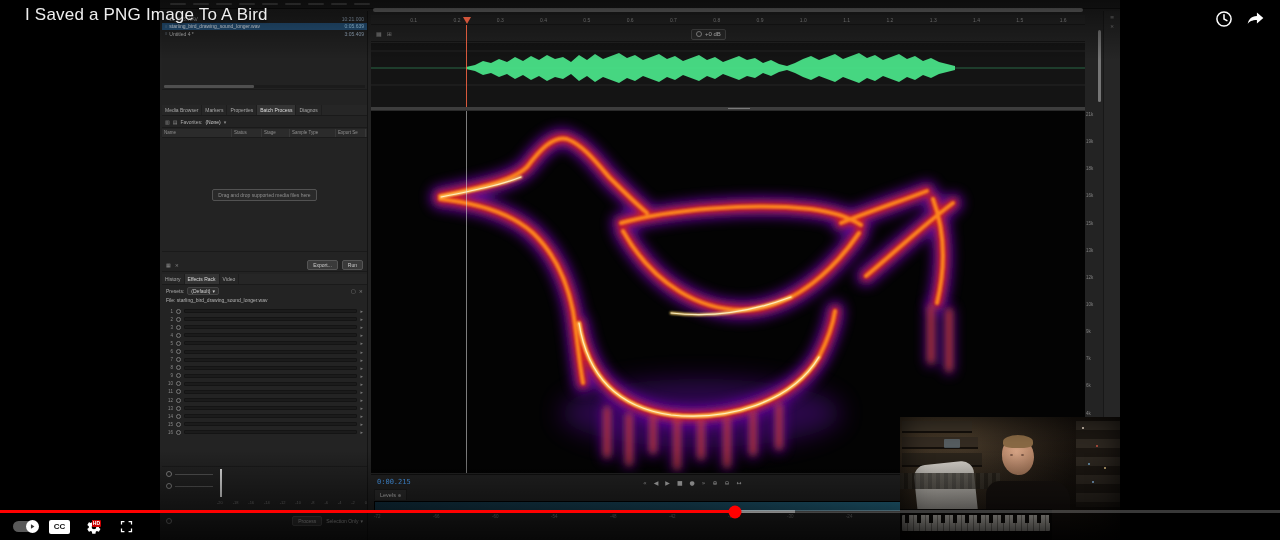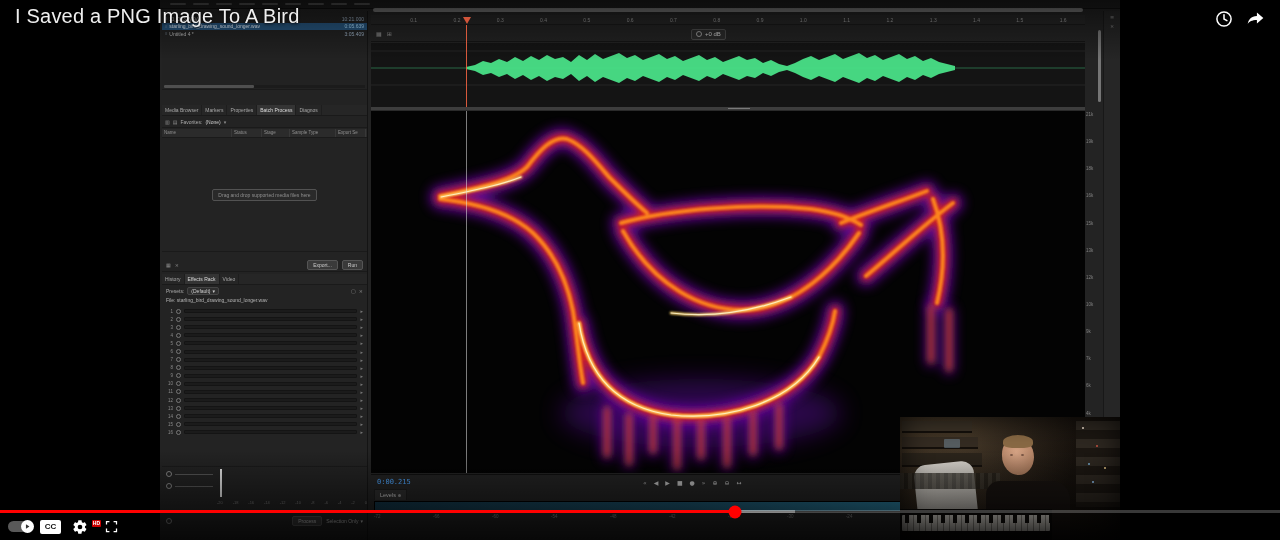--- a/index.html
+++ b/index.html
@@ -104,31 +104,31 @@
   .wc-rack{position:absolute;left:176px;top:4px;width:44px;height:86px;background:repeating-linear-gradient(180deg,#2e2821 0 9px,#1c1712 9px 18px)}
   .wc-leds{position:absolute;left:182px;top:10px;width:2px;height:2px;border-radius:50%;background:#ffeedd;box-shadow:14px 18px 0 #cc5544,6px 36px 0 #77aacc,22px 40px 0 #ffdd99,10px 54px 0 #99ccff}
   .wc-synth{position:absolute;left:0;top:56px;width:100px;height:16px;background:repeating-linear-gradient(90deg,#3a362e 0 4px,#221f19 4px 8px);opacity:.7}
   .wc-kbbase{position:absolute;left:0;top:92px;width:152px;height:31px;background:#0c0a08}
   .wc-kbwhite{position:absolute;left:2px;top:98px;width:148px;height:16px;background:repeating-linear-gradient(90deg,#ece8df 0 5px,#9c988f 5px 6px);border-radius:1px}
   .wc-kbblack{position:absolute;left:2px;top:98px;width:148px;height:8px;background:repeating-linear-gradient(90deg,transparent 0 3px,#14120e 3px 7px,transparent 7px 12px)}
 
   
   .yt-top-grad{position:absolute;left:0;right:0;top:0;height:60px;background:linear-gradient(rgba(0,0,0,.55),transparent);pointer-events:none}
   .yt-bottom-grad{position:absolute;left:0;right:0;bottom:0;height:90px;background:linear-gradient(transparent,rgba(0,0,0,.78));pointer-events:none}
-  .yt-title{position:absolute;left:15px;top:5px;font-size:20px;color:#eee;text-shadow:0 1px 3px rgba(0,0,0,.9);letter-spacing:.2px}
+  .yt-title{position:absolute;left:25px;top:5px;font-size:17px;color:#eee;text-shadow:0 1px 3px rgba(0,0,0,.9);letter-spacing:.2px}
   .yt-topbtn{position:absolute;top:7px;width:24px;height:24px;display:flex;align-items:center;justify-content:center;filter:drop-shadow(0 1px 2px rgba(0,0,0,.8))}
   .yt-watchlater{right:44px}
   .yt-share{right:12px}
   .yt-progress{position:absolute;left:0;right:0;bottom:27px;height:3px;background:rgba(255,255,255,.22)}
   .yt-progress .buffered{position:absolute;left:0;top:0;bottom:0;background:rgba(255,255,255,.35)}
   .yt-progress .played{position:absolute;left:0;top:0;bottom:0;background:#f00}
   .yt-progress .scrubber{position:absolute;top:50%;width:13px;height:13px;border-radius:50%;background:#f00;transform:translate(-50%,-50%)}
   .yt-controls{position:absolute;left:0;right:0;bottom:0;height:27px;display:flex;justify-content:space-between;align-items:center;padding:0 8px}
   .ytc{display:flex;align-items:center;gap:2px}
-  .ytbtn{width:30px;height:18px;display:flex;align-items:center;justify-content:flex-start;color:#fff;position:relative}
+  .ytbtn{width:30px;height:18px;display:flex;align-items:center;justify-content:flex-end;color:#fff;position:relative}
   .yttime{font-size:12px;color:#ddd;margin-left:6px;display:flex;gap:4px;white-space:nowrap}
   .ap-pill{display:block;width:25px;height:11px;background:rgba(255,255,255,.35);border-radius:6px;position:relative}
   .ap-thumb{position:absolute;right:-1px;top:-1px;width:13px;height:13px;border-radius:50%;background:#fff;display:flex;align-items:center;justify-content:center}
   .ccbox{display:flex;align-items:center;justify-content:center;width:21px;height:14px;background:#fff;color:#111;font-size:8px;font-weight:bold;border-radius:2px}
   .hdbadge{position:absolute;top:2px;right:1px;background:#c00;color:#fff;font-size:5px;font-weight:bold;padding:0 1px;border-radius:1px;line-height:7px}
 </style>
 </head>
 <body>
 
 <div class="stage">

